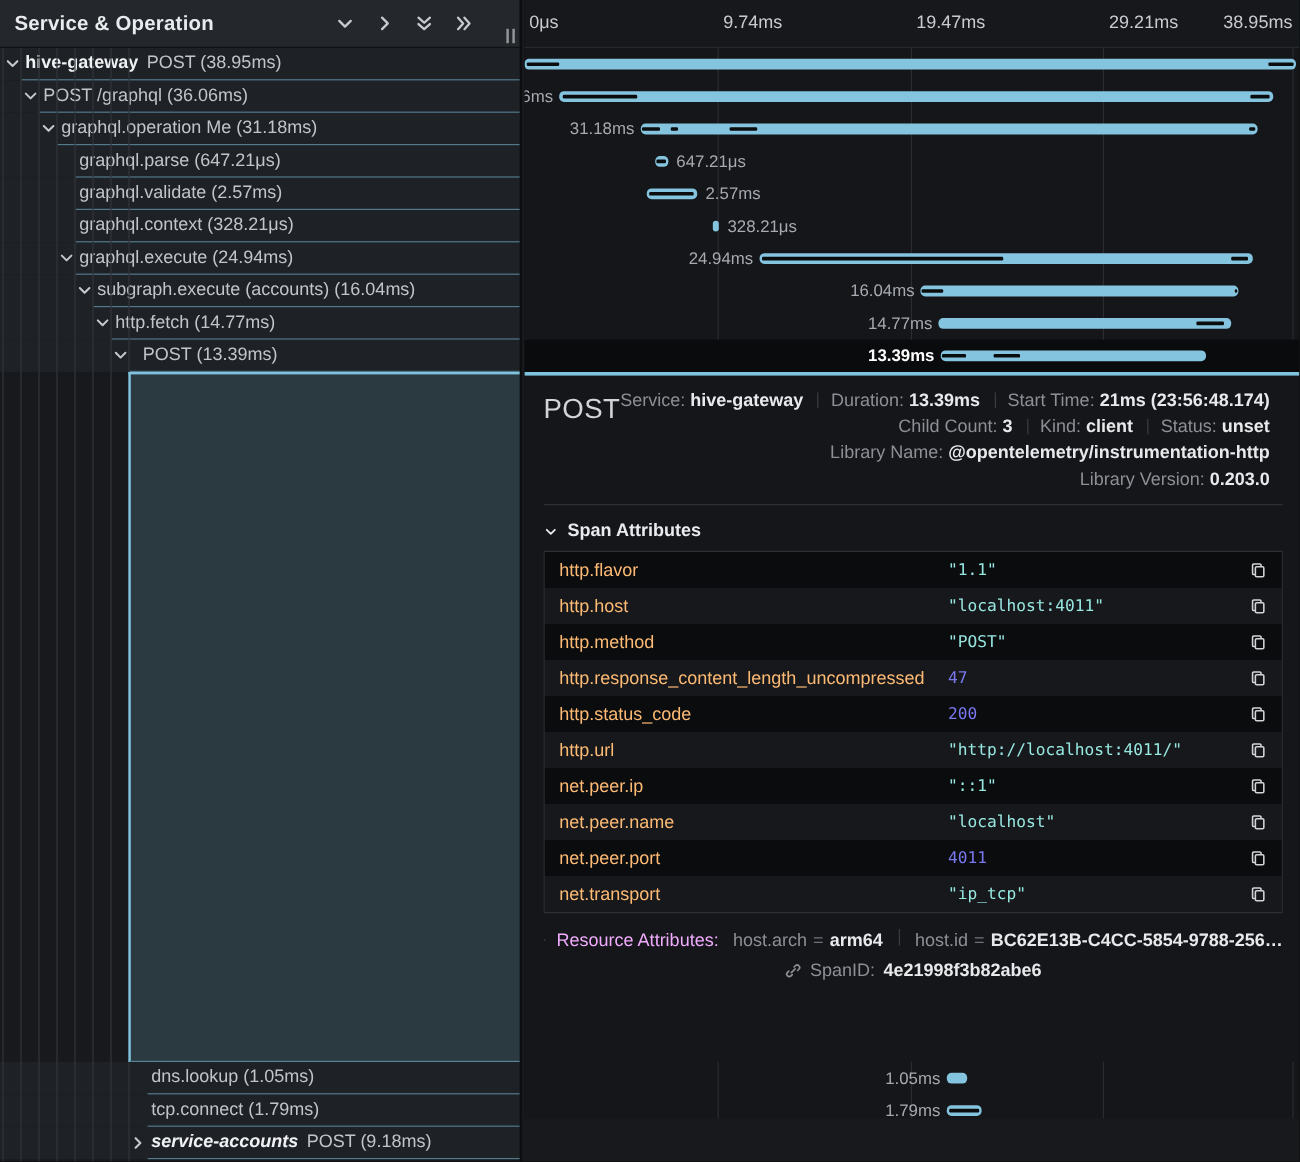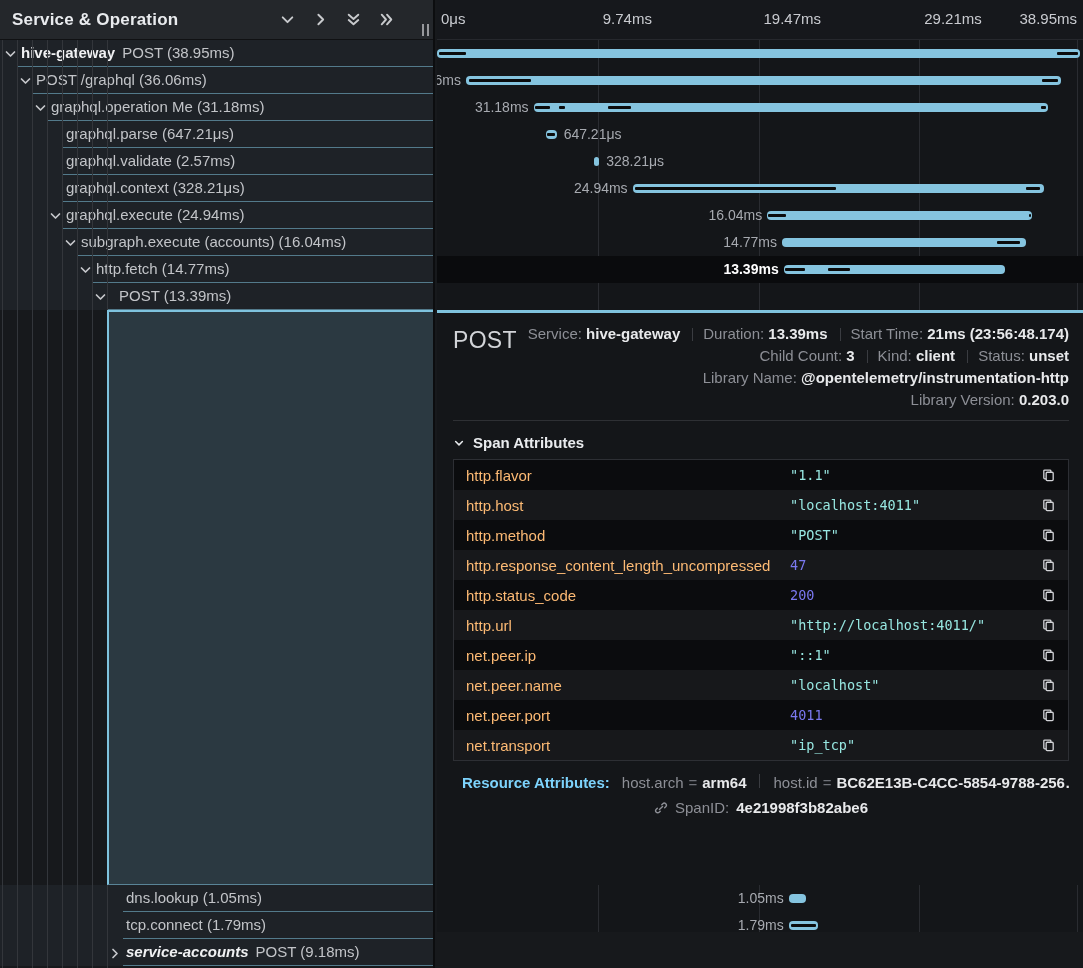--- a/index.html
+++ b/index.html
@@ -40,38 +40,38 @@
   .wrow { position:relative; height:27px; overflow:hidden; cursor:pointer; }
   .wrow.sel { background:#0a0b0d; }
   .bar { position:absolute; top:9px; height:9px; border-radius:4px; min-width:5px; }
   .bar .tick { position:absolute; top:3px; height:3px; background:#0b0c0d; border-radius:1px; }
   .bar .dot { position:absolute; top:3.5px; width:2.5px; height:2.5px; border-radius:50%; background:#ccd7e8; }
   .blabel { position:absolute; top:0; line-height:27px; font-size:14px; color:#a7aab0; white-space:nowrap; }
   .wrow.sel .blabel { color:#ffffff; font-weight:bold; }
   
   #detail-panel { position:absolute; left:0; top:310px; width:646px; height:575px; background:#141619;
     border-top:3px solid #7fc3de; z-index:2; padding:10px 14px 0 16px; }
-  #dp-head { display:flex; justify-content:space-between; }
+  #dp-head { display:flex; }
   #dp-title { font-size:23px; color:#d2d4d8; font-weight:500; letter-spacing:.3px; padding-top:4px; }
   #dp-overview { text-align:right; line-height:22px; font-size:15px; color:#8d8f96; }
   #dp-overview .val { color:#e8e9eb; font-weight:bold; }
   #dp-overview .vbar { display:inline-block; width:1px; height:13px; background:#3a3c41; margin:0 10px -2px 12px; }
   #dp-divider { border-top:1px solid #2e3034; margin-top:9px; }
   #dp-attr-head { display:flex; align-items:center; gap:8px; margin-top:13px; color:#e9ebee; font-weight:bold; font-size:15px; cursor:pointer; }
   #attr-table { margin-top:8px; border:1px solid #2d2f34; }
   .arow { display:flex; align-items:center; height:30px; padding:0 12px; }
   .arow:nth-child(odd) { background:#0b0c0e; }
   .arow:nth-child(even) { background:#17181b; }
   .arow .akey { width:324px; flex:none; color:#fdba74; font-size:15px; }
   .arow .aval { flex:1; font-family:"DejaVu Sans Mono", monospace; font-size:13.5px; }
   .arow .aval.string { color:#97e7e1; }
   .arow .aval.number { color:#7a78f0; }
   .arow .copy { flex:none; color:#d3d4d8; cursor:pointer; display:flex; }
   #dp-resource { display:flex; align-items:center; margin-top:13px; font-size:15px; color:#8d8f96; white-space:nowrap; overflow:hidden; }
-  #dp-resource .rhead { color:#7dd3fc; font-weight:bold; margin:0 12px 0 9px; }
+  #dp-resource .rhead { color:#f0abfc; font-weight:normal; margin:0 12px 0 9px; }
   #dp-resource .rkey { color:#8d8f96; }
   #dp-resource .req { margin:0 5px; color:#6f7178; }
   #dp-resource .rval { color:#e8e9eb; font-weight:bold; }
   #dp-resource .vbar { display:inline-block; width:1px; height:14px; background:#3a3c41; margin:0 13px; }
   #dp-spanid { display:flex; justify-content:center; align-items:center; gap:7px; margin-top:8px; font-size:15px; color:#8d8f96; }
   #dp-spanid .sval { color:#e8e9eb; font-weight:bold; }
 </style>
 </head>
 <body>
 
@@ -231,20 +231,26 @@
           </div>
           <span class="blabel" style="right: 554.426px;">31.18ms</span>
         </div>
         <div class="wrow">
           <div class="bar" style="left: 108.955px; width: 10.6809px; background: rgb(133, 196, 223);">
             <i class="tick" style="left: 12%; width: 76%;"></i>
           </div>
           <span class="blabel" style="left: 126.636px;">647.21μs</span>
         </div>
         <div class="wrow">
+          <div class="bar" style="left: 101.526px; width: 42.4264px; background: rgb(133, 196, 223);">
+            <i class="tick" style="left: 6%; width: 86%;"></i>
+          </div>
+          <span class="blabel" style="left: 150.953px;">2.57ms</span>
+        </div>
+        <div class="wrow">
           <div class="bar" style="left: 156.829px; width: 5.41474px; background: rgb(133, 196, 223);"></div>
           <span class="blabel" style="left: 169.244px;">328.21μs</span>
         </div>
         <div class="wrow">
           <div class="bar" style="left: 195.624px; width: 411.718px; background: rgb(133, 196, 223);">
             <i class="tick" style="left: 0.5%; width: 49%;"></i>
             <i class="tick" style="left: 95.5%; width: 3.5%;"></i>
           </div>
           <span class="blabel" style="right: 455.376px;">24.94ms</span>
         </div>

